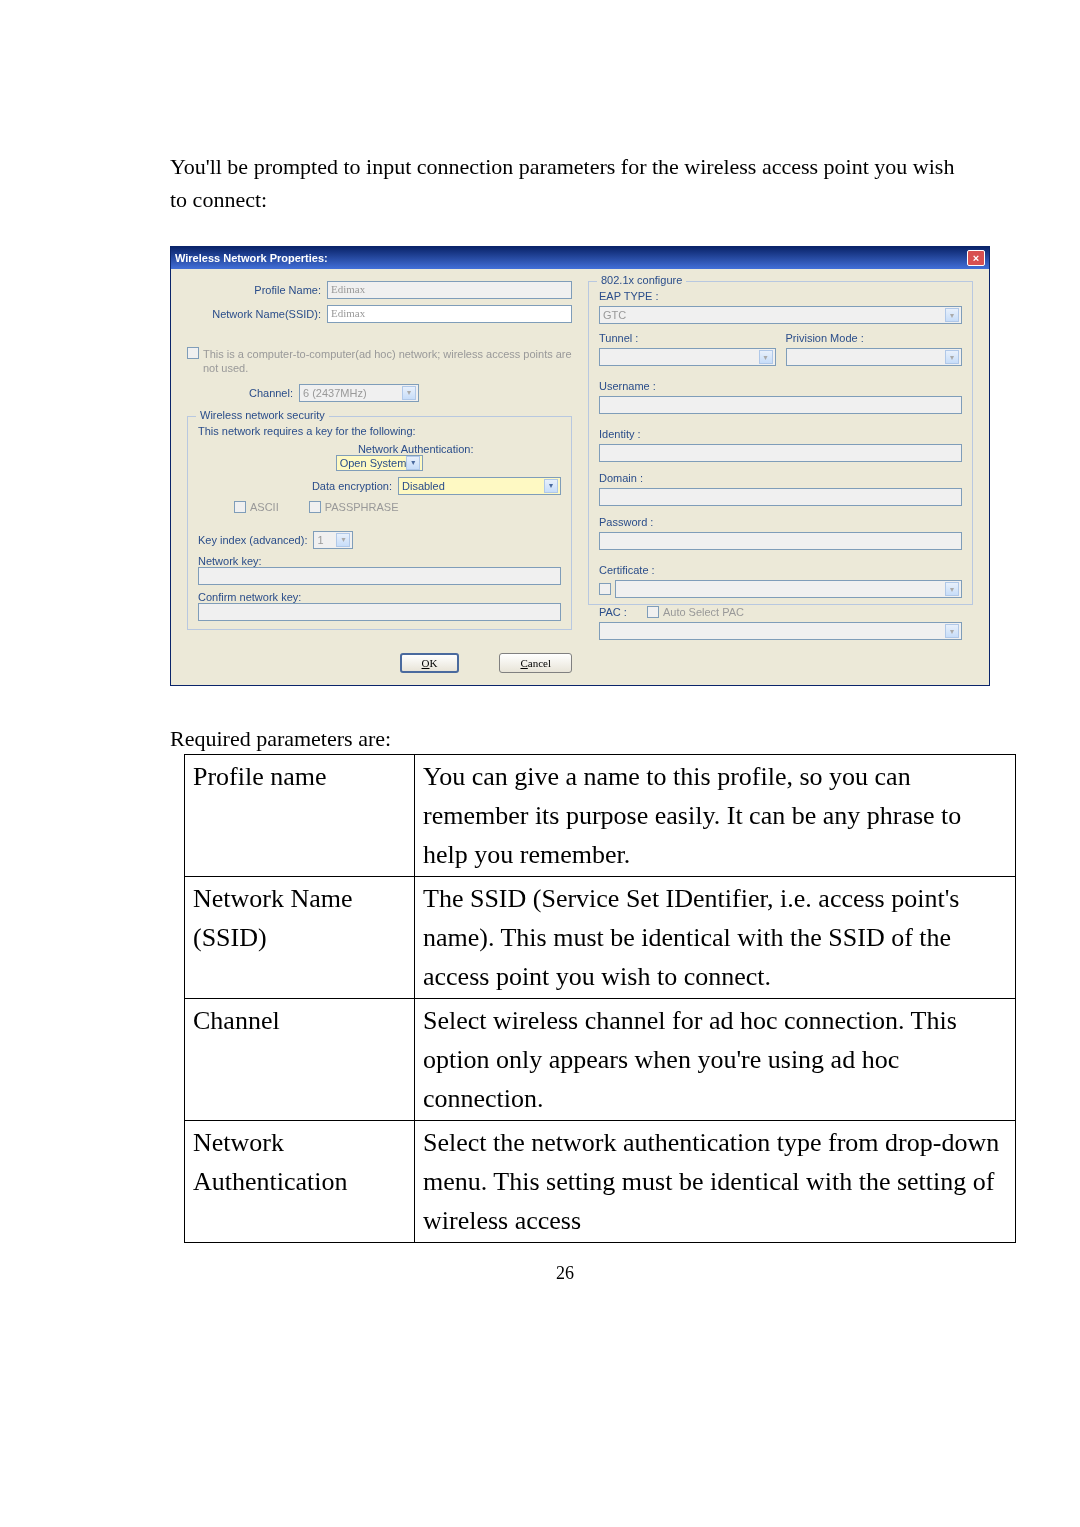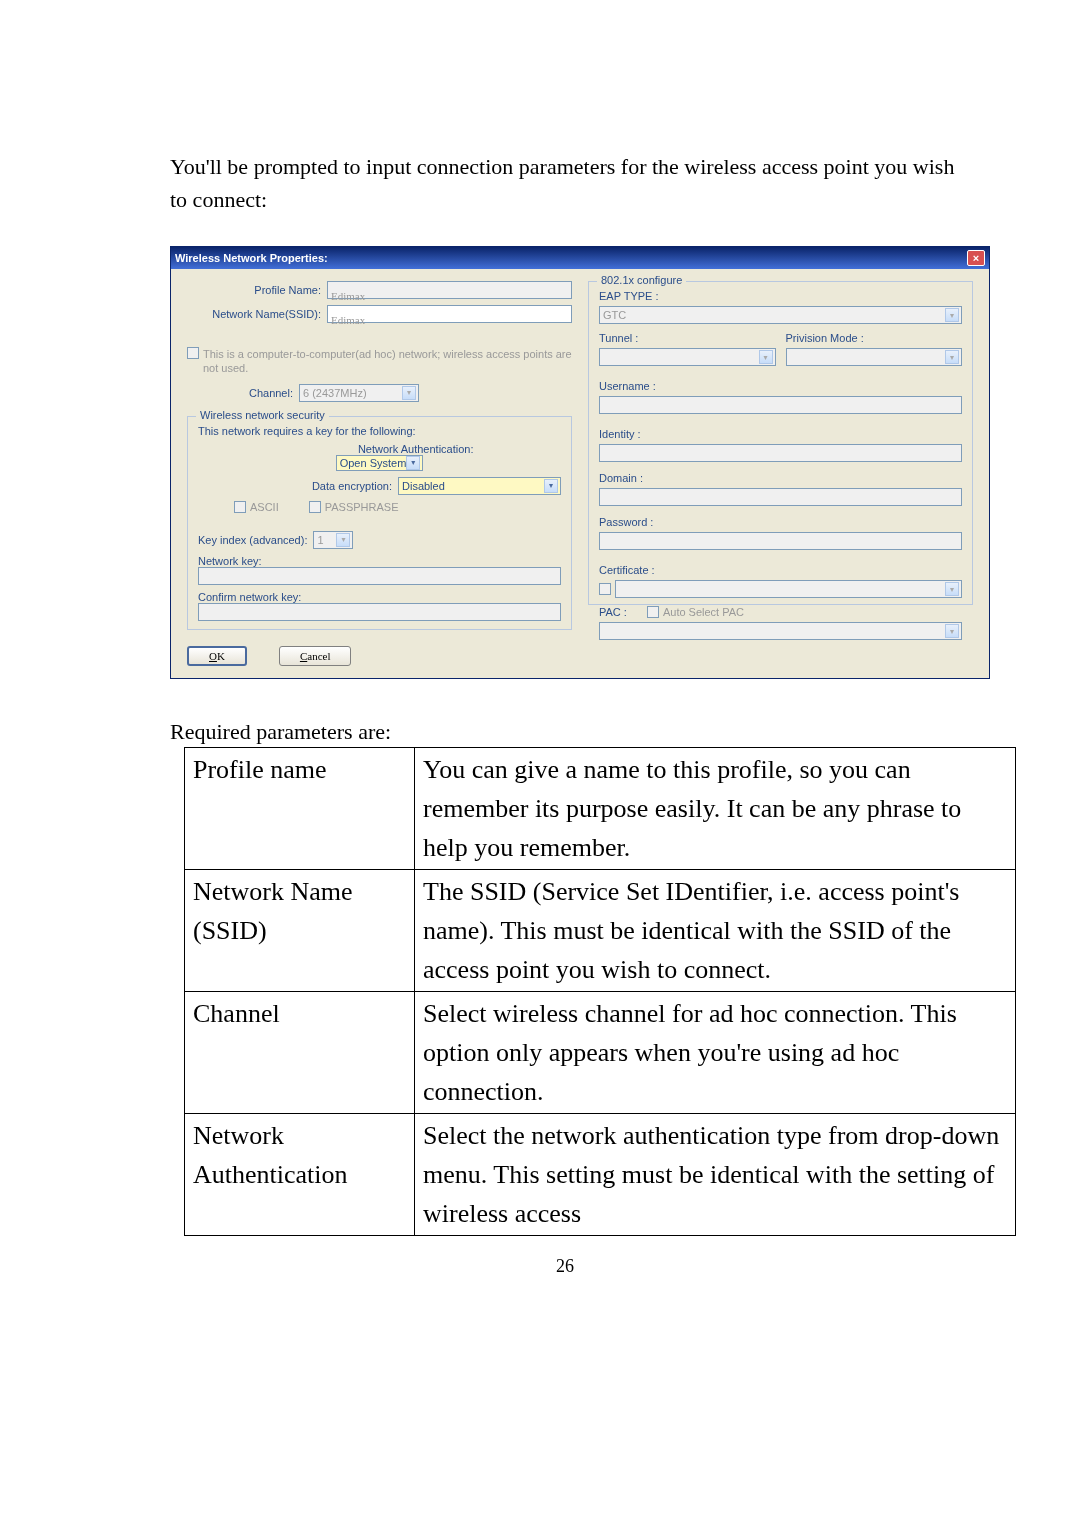--- a/index.html
+++ b/index.html
@@ -63,21 +63,21 @@
     }
     .lbl {
       text-align: right;
       padding-right: 6px;
       flex-shrink: 0;
     }
     .input {
       background: #fff;
       border: 1px solid #7f9db9;
       height: 18px;
-      padding: 8px 3px;
+      padding: 1px 3px;
       flex: 1;
       font-size: 11px;
       font-family: Tahoma;
       color: #999;
     }
     .input.disabled {
       background: #f0f0f0;
       color: #999;
     }
     .select {
@@ -135,23 +135,23 @@
       background: linear-gradient(#fff,#e8e4d8);
       border: 1px solid #808080;
       border-radius: 3px;
       padding: 2px 20px;
       font-size: 11px;
       font-family: Tahoma;
     }
     .btn.default { border: 2px solid #4a6a9e; }
     .btn-row {
       display: flex;
-      gap: 32px;
-      justify-content: flex-start;
-      margin-top: 16px;
+      gap: 40px;
+      justify-content: flex-end;
+      margin-top: 23px;
     }
     .disabled-text { color: #999; }
     .required {
       font-size: 22px;
       margin-bottom: 2px;
     }
     table.params {
       border-collapse: collapse;
       font-size: 26px;
       width: 832px;

